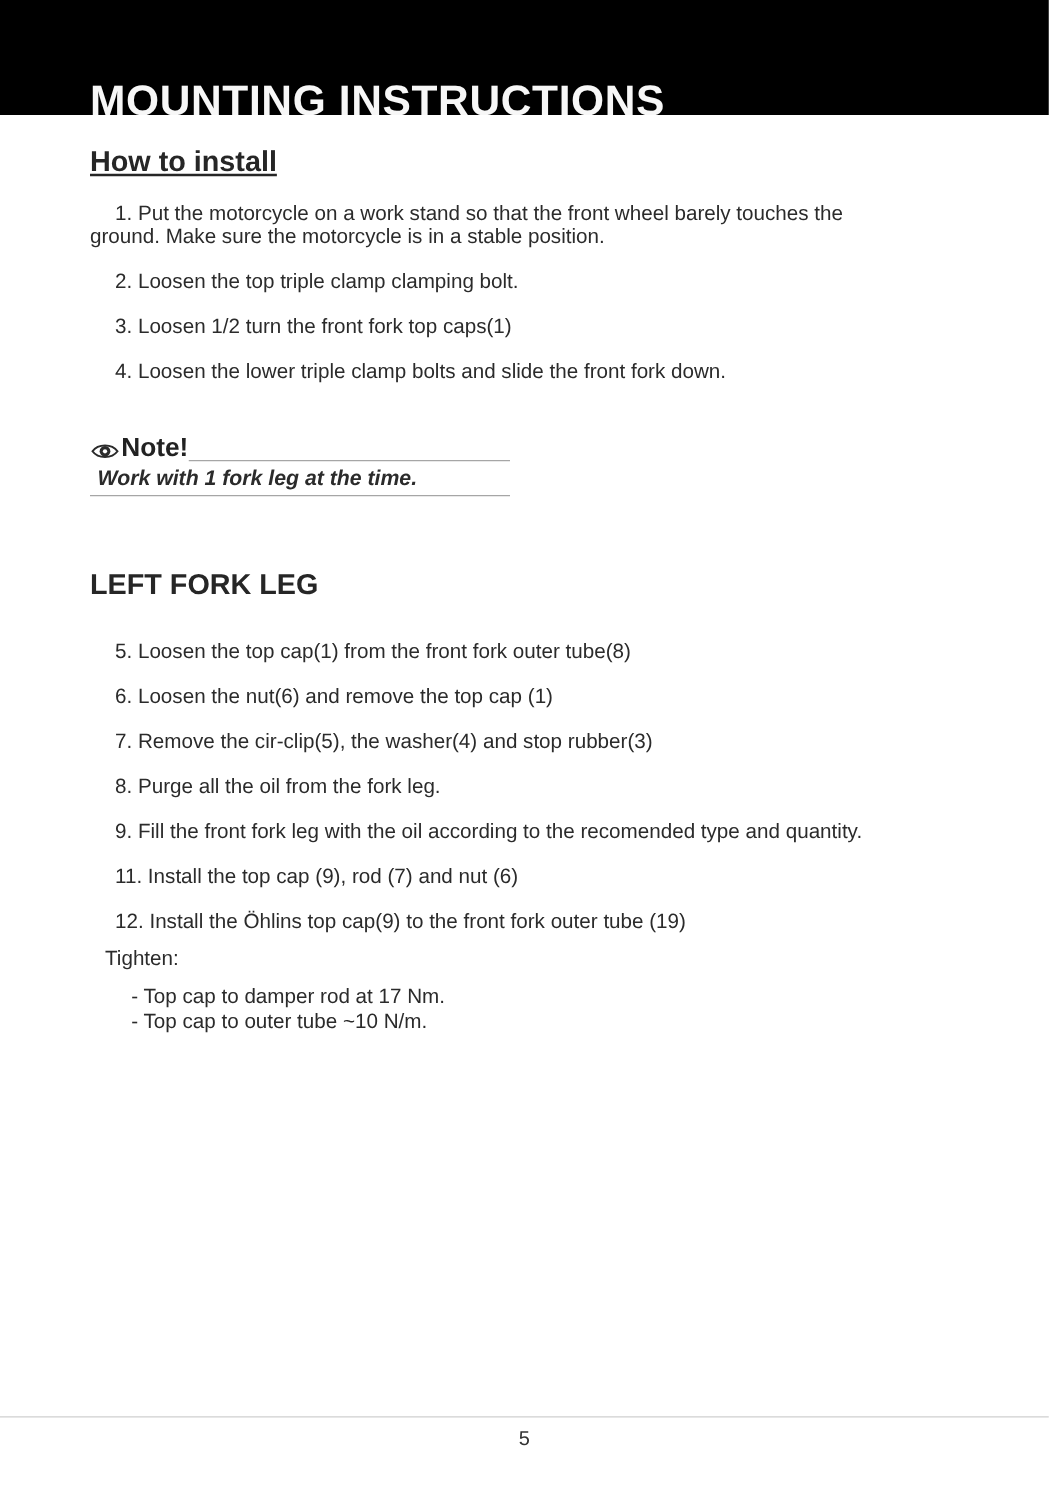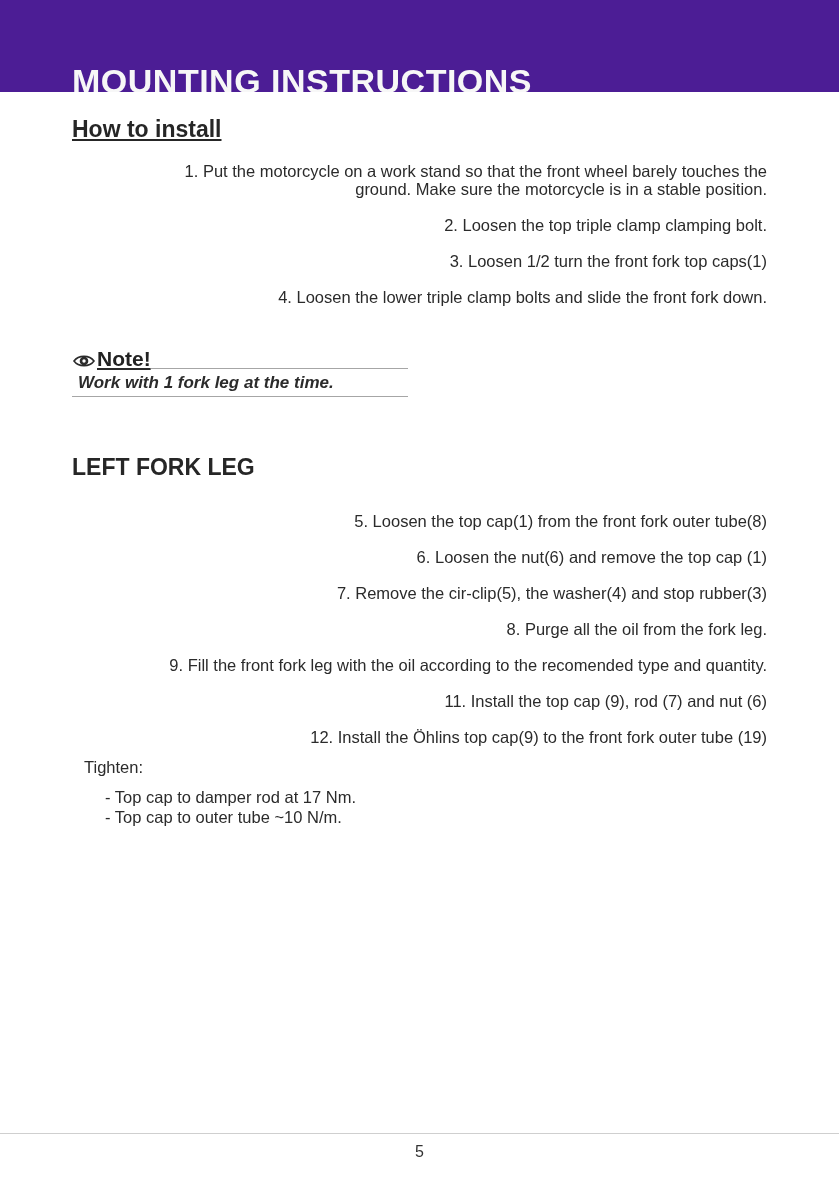--- a/index.html
+++ b/index.html
@@ -10,21 +10,21 @@
     color: #2b2b2b;
     position: relative;
     overflow: hidden;
   }
   .page { width: 839px; height: 1190px; position: relative; }
 
   
   .band {
     position: relative;
     height: 92px;
-    background: #4c1d95;
+    background: #000000;
     overflow: hidden;
   }
   .band h1 {
     position: absolute;
     left: 72px;
     bottom: -6px;
     margin: 0;
     font-size: 34px;
     line-height: 34px;
     font-weight: bold;
@@ -47,31 +47,29 @@
   }
   .h-install { margin-top: 25px; text-decoration: underline; }
   .h-fork    { margin-top: 58px; }
 
   p.step {
     margin: 18px 0 0 0;
     font-size: 16.5px;
     line-height: 18px;
     white-space: pre-line;
     text-indent: 20px;
-    text-align: right;
   }
   p.step.first { margin-top: 21px; }
   p.step.after-heading { margin-top: 33px; }
 
   
   .note { margin-top: 42px; width: 336px; }
   .note-head {
     display: flex;
     align-items: flex-end;
-    text-decoration: underline;
   }
   .eye {
     display: inline-block;
     width: 24px; height: 16px;
     margin-right: 1px;
     align-self: center;
     margin-top: 4px;
   }
   .eye svg { display: block; }
   .note-label {

